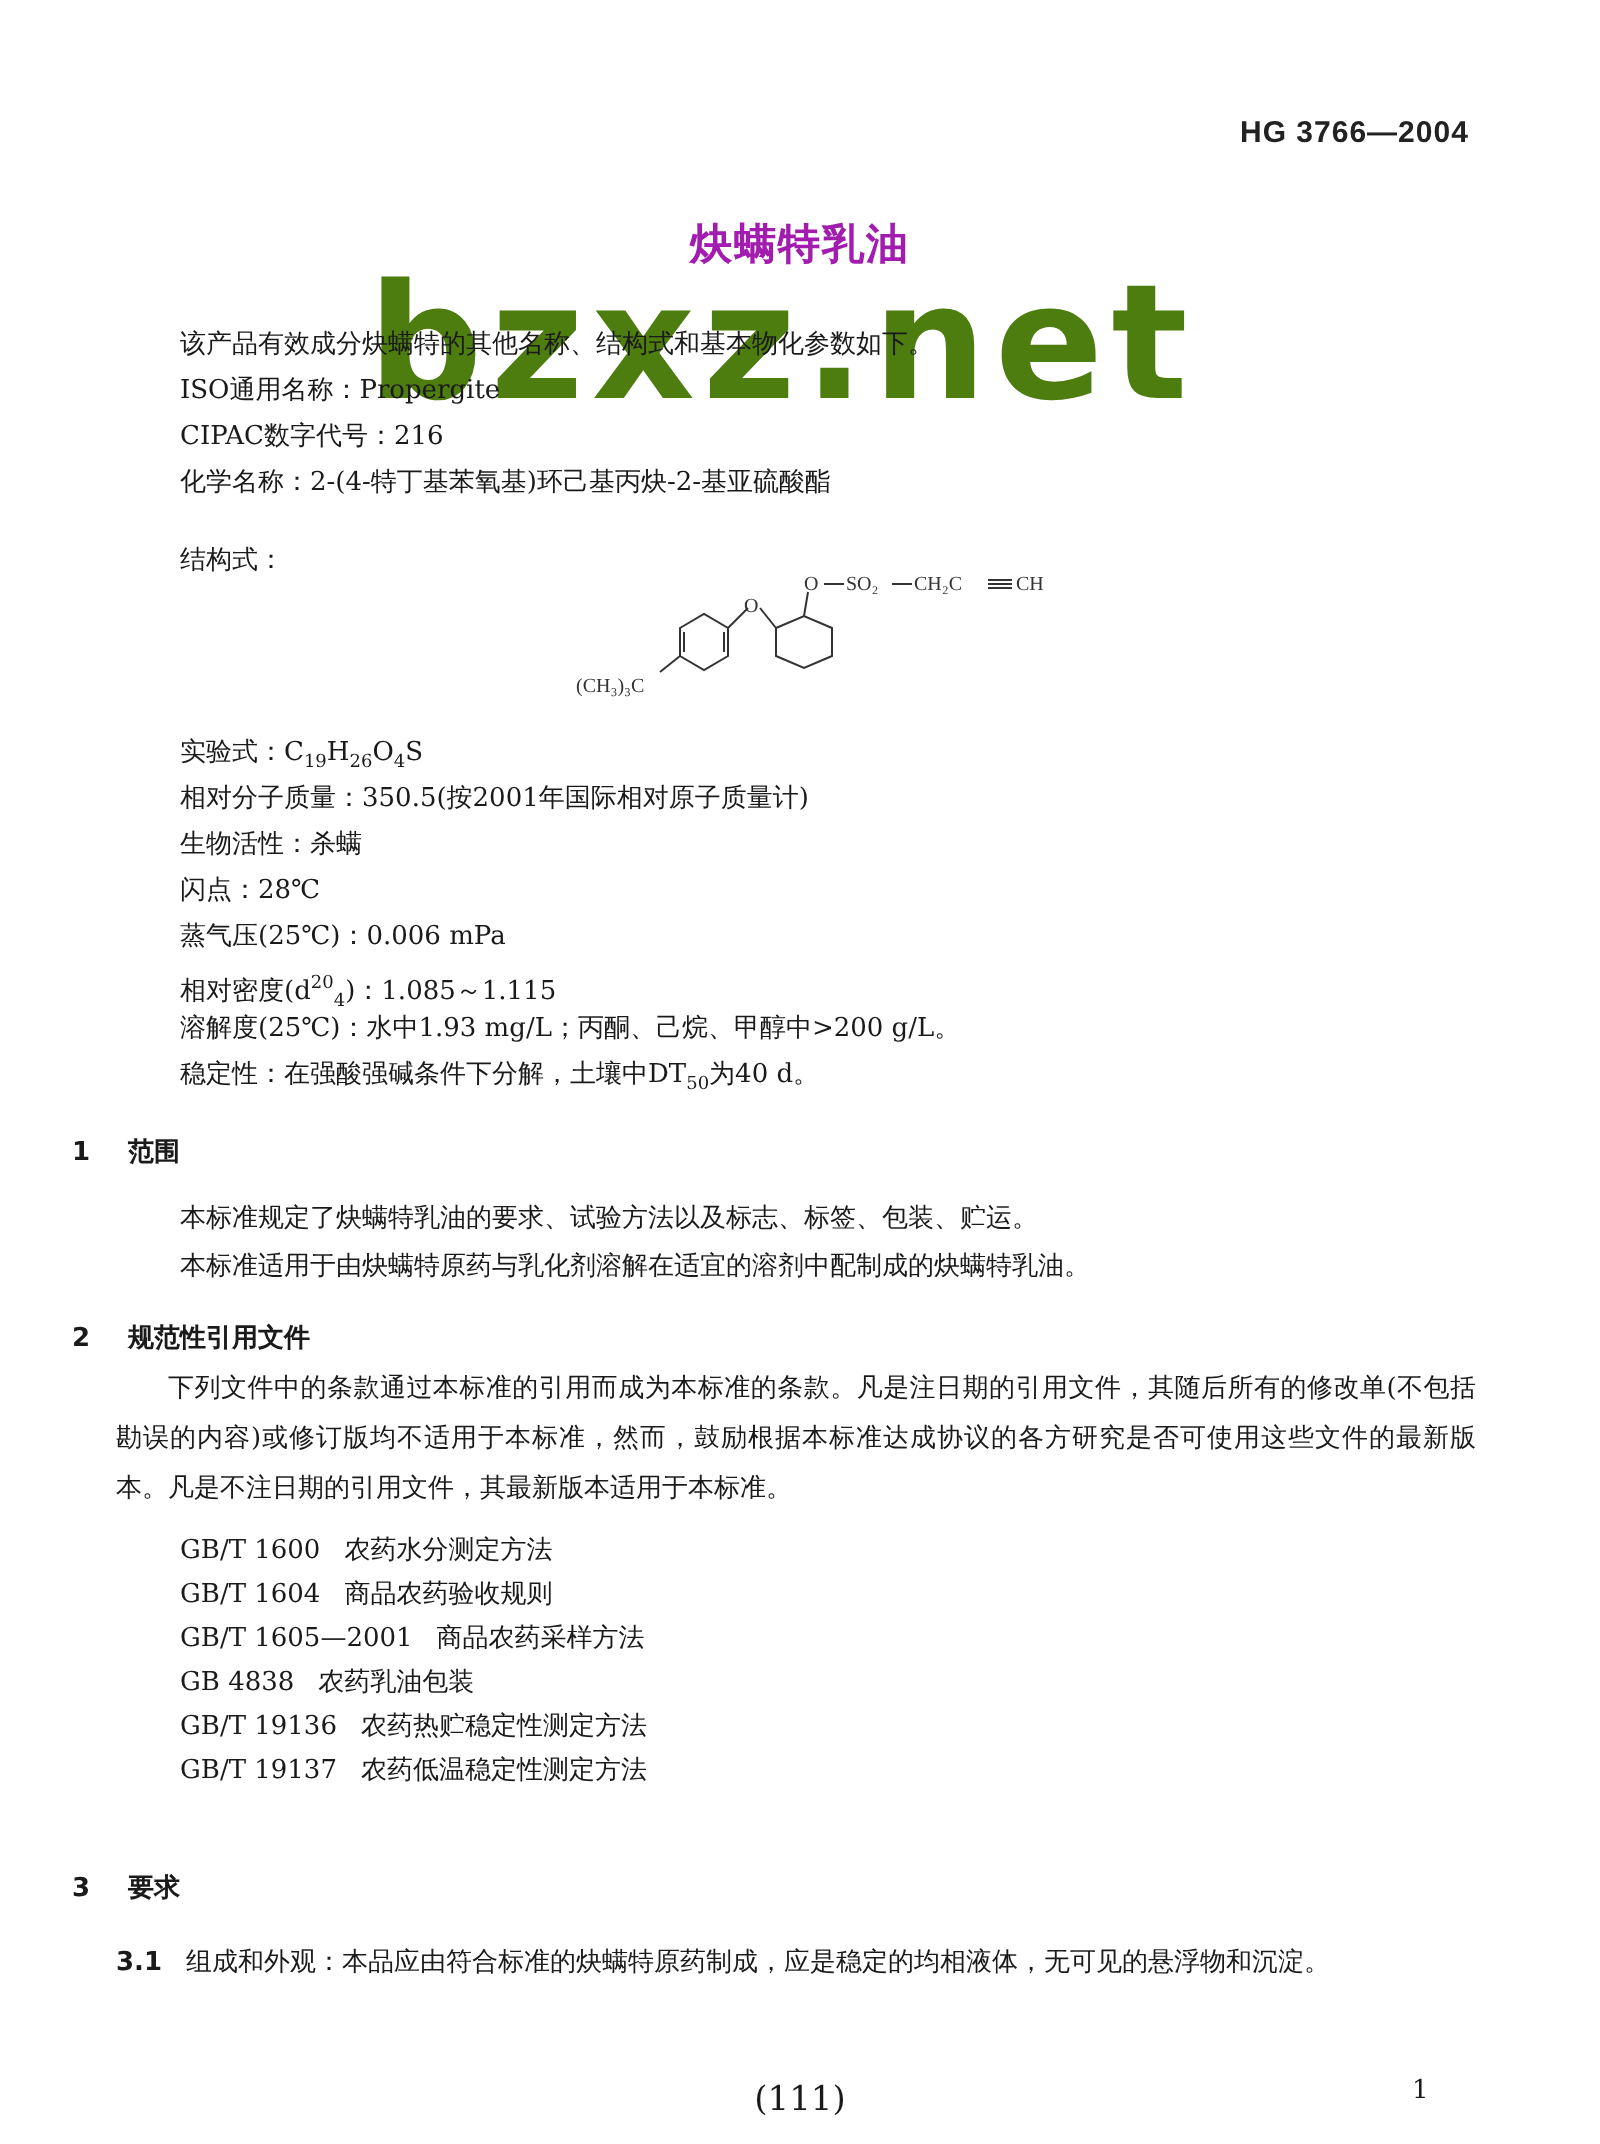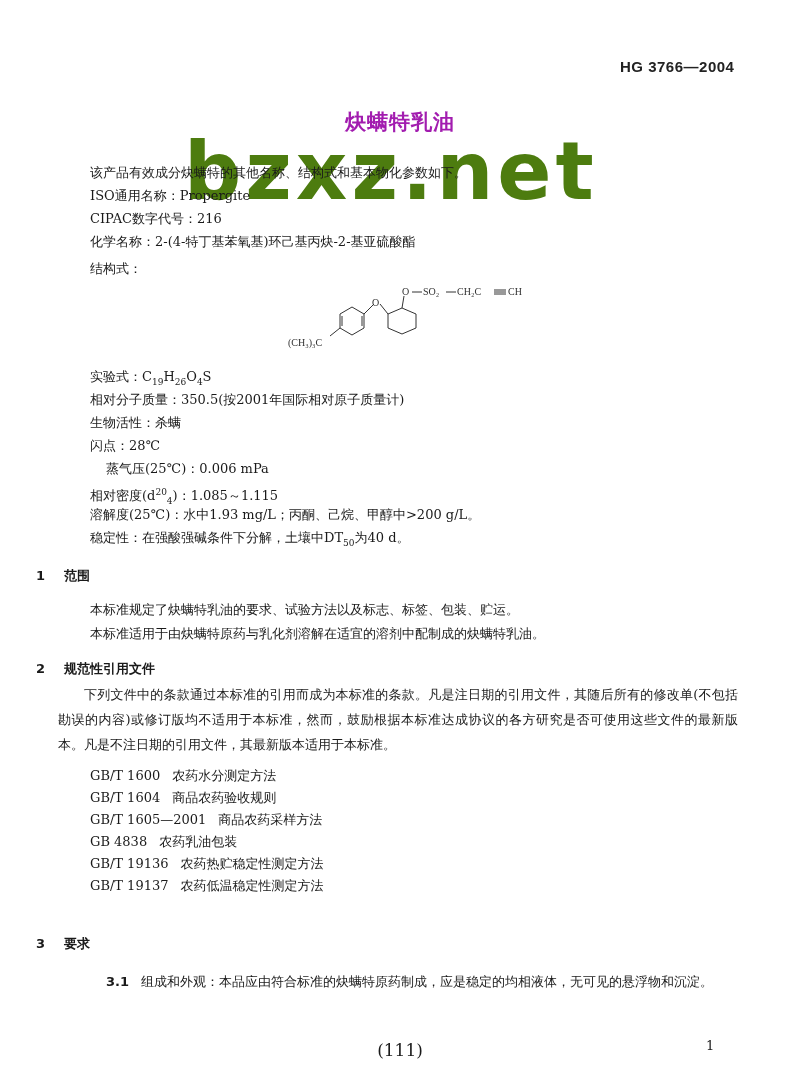--- a/index.html
+++ b/index.html
@@ -130,21 +130,21 @@
   <div class="watermark">bzxz.net</div>
 
   <div class="std-code">HG 3766—2004</div>
 
   <div class="title">炔螨特乳油</div>
 
   <div class="line prop" style="top:164px;">该产品有效成分炔螨特的其他名称、结构式和基本物化参数如下。</div>
   <div class="line prop" style="top:187px;">ISO通用名称：Propergite</div>
   <div class="line prop" style="top:210px;">CIPAC数字代号：216</div>
   <div class="line prop" style="top:233px;">化学名称：2-(4-特丁基苯氧基)环己基丙炔-2-基亚硫酸酯</div>
-  <div class="line prop" style="top:260px;">结构式：</div>
+  <div class="line prop" style="top:272px;">结构式：</div>
 
   <div class="structure">
     <svg width="280" height="74" viewBox="0 0 280 74">
       <g stroke="#333" stroke-width="1" fill="none">
 
         <polygon points="60,32 72,25 84,32 84,46 72,53 60,46"></polygon>
         <line x1="62" y1="34" x2="62" y2="44"></line>
         <line x1="82" y1="34" x2="82" y2="44"></line>
 
         <line x1="60" y1="46" x2="50" y2="54"></line>
@@ -173,21 +173,21 @@
       </g>
     </svg>
   </div>
 
   <div class="line prop" style="top:368px;">
     <span>实验式：</span>C<sub>19</sub>H<sub>26</sub>O<sub>4</sub>S
   </div>
   <div class="line prop" style="top:391px;">相对分子质量：350.5(按2001年国际相对原子质量计)</div>
   <div class="line prop" style="top:414px;">生物活性：杀螨</div>
   <div class="line prop" style="top:437px;">闪点：28℃</div>
-  <div class="line prop" style="top:460px;margin-left:16px;">蒸气压(25℃)：0.006 mPa</div>
+  <div class="line prop" style="top:460px;">蒸气压(25℃)：0.006 mPa</div>
   <div class="line prop" style="top:483px;">
     <span>相对密度(d</span><sup>20</sup><sub>4</sub><span>)：1.085～1.115</span>
   </div>
   <div class="line prop" style="top:506px;">溶解度(25℃)：水中1.93 mg/L；丙酮、己烷、甲醇中&gt;200 g/L。</div>
   <div class="line prop" style="top:529px;">
     <span>稳定性：在强酸强碱条件下分解，土壤中DT</span><sub>50</sub><span>为40 d。</span>
   </div>
 
   <div class="heading" style="left:36px; top:567px;">
     <span class="num">1</span><span>范围</span>
@@ -205,19 +205,19 @@
     <div class="ref-item"><span class="code">GB/T 1604</span><span>商品农药验收规则</span></div>
     <div class="ref-item"><span class="code">GB/T 1605—2001</span><span>商品农药采样方法</span></div>
     <div class="ref-item"><span class="code">GB 4838</span><span>农药乳油包装</span></div>
     <div class="ref-item"><span class="code">GB/T 19136</span><span>农药热贮稳定性测定方法</span></div>
     <div class="ref-item"><span class="code">GB/T 19137</span><span>农药低温稳定性测定方法</span></div>
   </div>
 
   <div class="heading" style="left:36px; top:935px;">
     <span class="num">3</span><span>要求</span>
   </div>
-  <div class="clause" style="top:971px;margin-left:48px;">
+  <div class="clause" style="top:971px;">
     <span class="cnum">3.1</span><span>组成和外观：本品应由符合标准的炔螨特原药制成，应是稳定的均相液体，无可见的悬浮物和沉淀。</span>
   </div>
 
   <div class="footer-center">(111)</div>
   <div class="footer-page">1</div>
 </div>
 
 </body></html>

